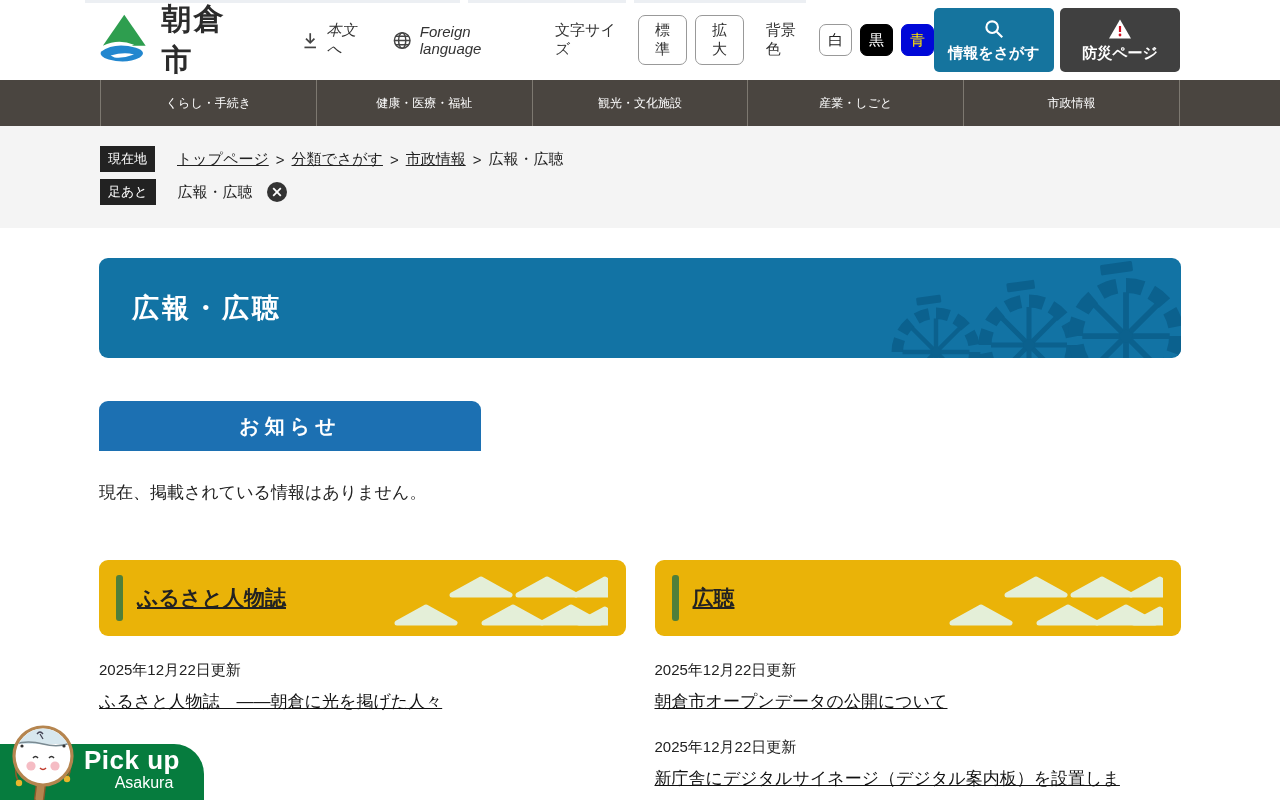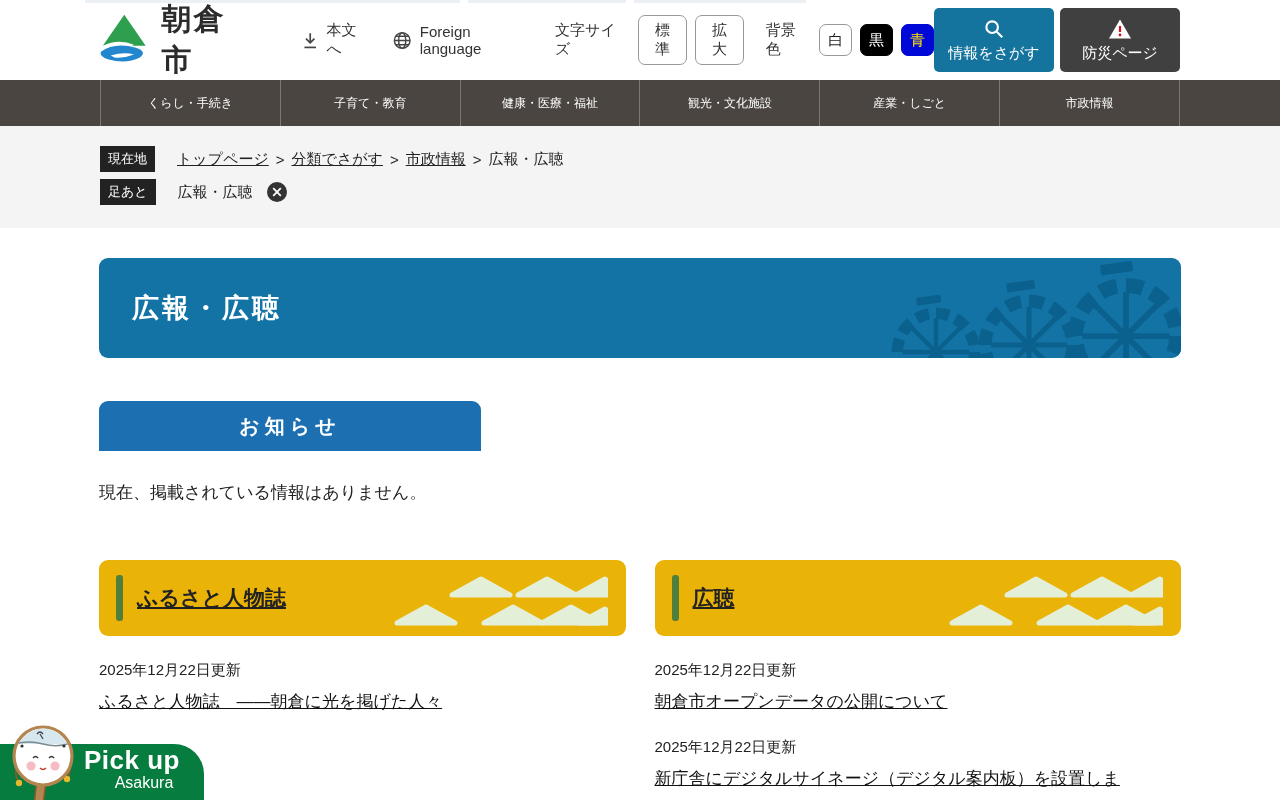--- a/index.html
+++ b/index.html
@@ -8,33 +8,33 @@
 
   
   .top-strips { position:absolute; top:0; left:85px; display:flex; gap:8px; }
   .top-strips span { height:3px; background:#eceff3; display:block; }
 
   
   header { height:80px; display:flex; align-items:center; padding:0 100px 0 97px; background:#fff; }
   .logo { display:flex; align-items:center; gap:10px; text-decoration:none; color:#222; cursor:pointer;justify-content:space-between; }
   .logo .site-name { font-size:30px; font-weight:bold; letter-spacing:2px; color:#2b2b2b; }
   .utility { display:flex; align-items:center; margin-left:46px; gap:22px; font-size:15px; color:#333; }
-  .util-link { display:flex; align-items:center; gap:7px; text-decoration:none; color:#333; cursor:pointer; }
+  .util-link { display:flex; align-items:center; gap:7px; text-decoration:none; color:#333; cursor:pointer;font-style:italic; }
   .opt-group { display:flex; align-items:center; gap:8px; }
   .opt-label { margin-right:2px; }
   .pill-btn { font-size:15px; color:#333; background:#fff; border:1px solid #999; border-radius:7px;
     padding:5px 9px; cursor:pointer; font-family:inherit; }
   .sq-btn { width:34px; height:32px; border-radius:7px; font-size:15px; cursor:pointer; font-family:inherit; }
   .sq-white { background:#fff; border:1px solid #999; color:#222; }
   .sq-black { background:#000; border:1px solid #000; color:#fff; }
   .sq-blue  { background:#0008d8; border:1px solid #0008d8; color:#ffe500; }
   .cta { margin-left:auto; display:flex; gap:6px; }
   .cta-btn { width:120px; height:64px; border:none; border-radius:5px; color:#fff; cursor:pointer;
     display:flex; flex-direction:column; align-items:center; justify-content:center; gap:4px;
-    font-size:15px; font-family:inherit; }
+    font-size:15px; font-family:inherit;font-weight:bold; }
   .search-btn { background:#15749e; }
   .bosai-btn { background:#404040; }
 
   
   .gnav { height:46px; background:#4a4540; display:flex; align-items:stretch; padding:0 100px; }
   .gnav-item { flex:1; display:flex; align-items:center; justify-content:center; color:#fff;
     font-size:12px; text-decoration:none; border-left:1px solid #7d7870; cursor:pointer; }
   .gnav-item:last-child { border-right:1px solid #7d7870; }
 
   
@@ -147,21 +147,20 @@
         <path d="M12 8v6" stroke="#d00f1f" stroke-width="2.2"></path>
         <circle cx="12" cy="17" r="1.4" fill="#d00f1f"></circle>
       </svg>
       <span>防災ページ</span>
     </button>
   </div>
 </header>
 
 <nav class="gnav">
   <a class="gnav-item">くらし・手続き</a>
-  <a class="gnav-item">子育て・教育</a>
   <a class="gnav-item">健康・医療・福祉</a>
   <a class="gnav-item">観光・文化施設</a>
   <a class="gnav-item">産業・しごと</a>
   <a class="gnav-item">市政情報</a>
 </nav>
 
 <div class="crumb-area">
   <div class="crumb-row">
     <span class="crumb-badge">現在地</span>
     <span class="crumb-links">

